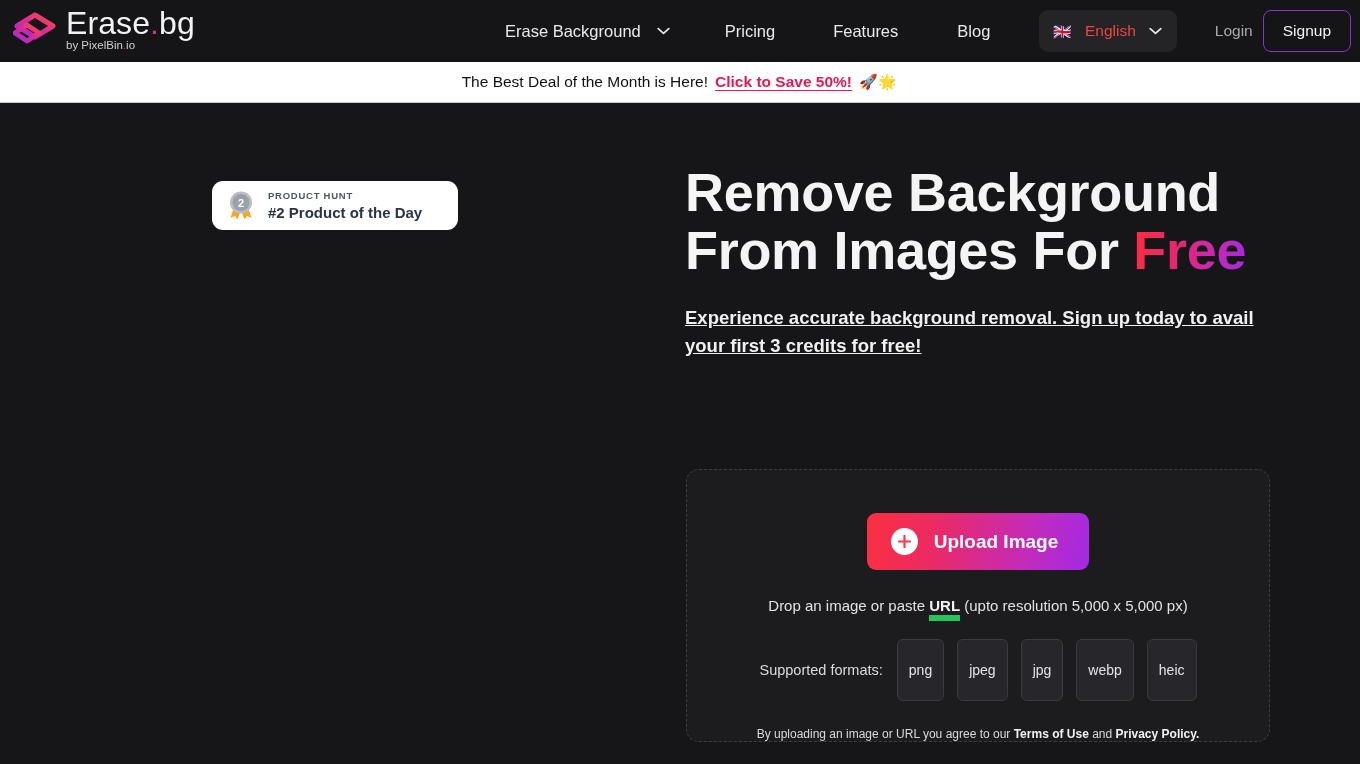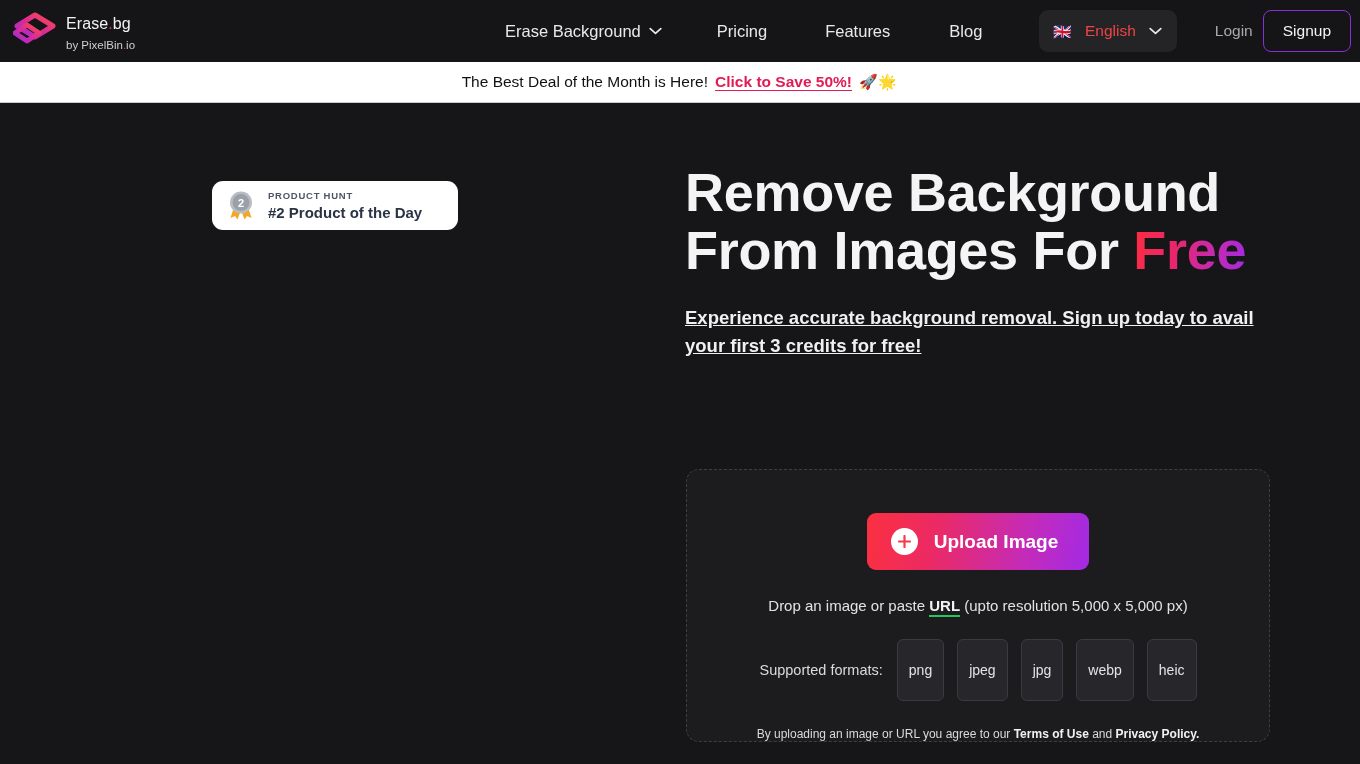--- a/index.html
+++ b/index.html
@@ -36,21 +36,21 @@
 
   .brand-logo {
     width: 44px;
     height: 40px;
     flex: 0 0 auto;
   }
 
   .brand-text { line-height: 1; }
 
   .brand-name {
-    font-size: 16px;
+    font-size: 32px;
     font-weight: 400;
     color: #f2f2f3;
     letter-spacing: .1px;
     line-height: 25px;
     white-space: nowrap;
   }
   .brand-name .dot { color: #d63384; }
 
   .brand-sub {
     font-size: 11.5px;
@@ -66,21 +66,21 @@
     left: 505px;
     top: 0;
     height: 62px;
     display: flex;
     align-items: center;
   }
 
   .nav-item {
     display: flex;
     align-items: center;
-    gap: 8px;
+    gap: 16px;
     font-size: 16.5px;
     color: #e9e9ea;
     cursor: pointer;
     white-space: nowrap;
     padding: 6px 0;
   }
   .nav-gap-a { width: 55px; }
   .nav-gap-b { width: 58px; }
   .nav-gap-c { width: 59px; }
 
@@ -275,21 +275,21 @@
 
   .drop-line {
     margin-top: 27px;
     font-size: 15px;
     color: #e2e2e4;
     white-space: nowrap;
   }
   .drop-url {
     font-weight: bold;
     color: #f2f2f4;
-    border-bottom: 2px solid #22c55e;
+    border-bottom: 6px solid #22c55e;
     padding-bottom: 1px;
     cursor: pointer;
   }
 
   .formats {
     margin-top: 25px;
     display: flex;
     align-items: center;
     gap: 13px;
   }

